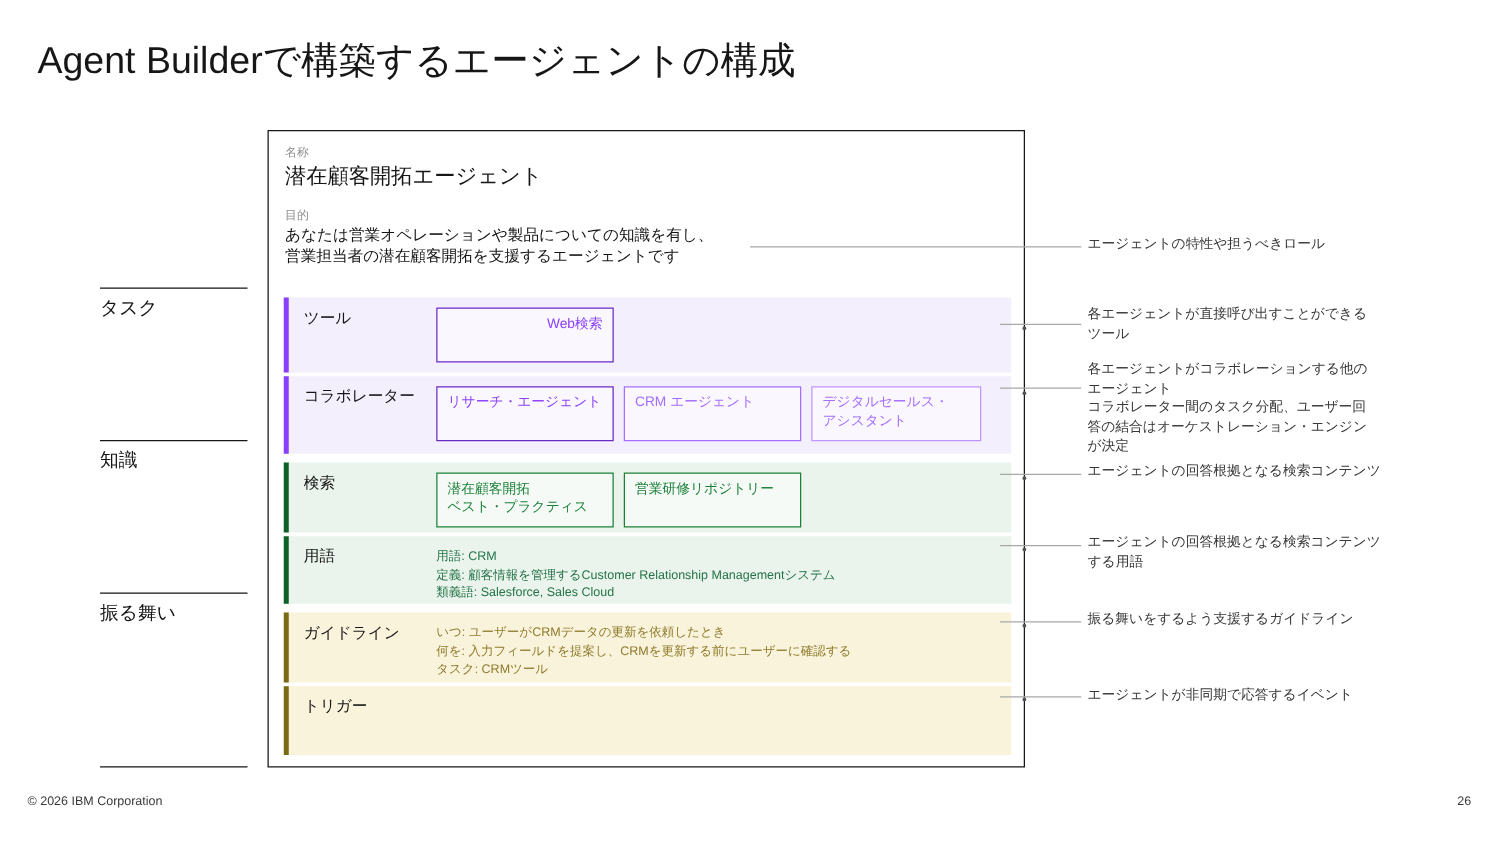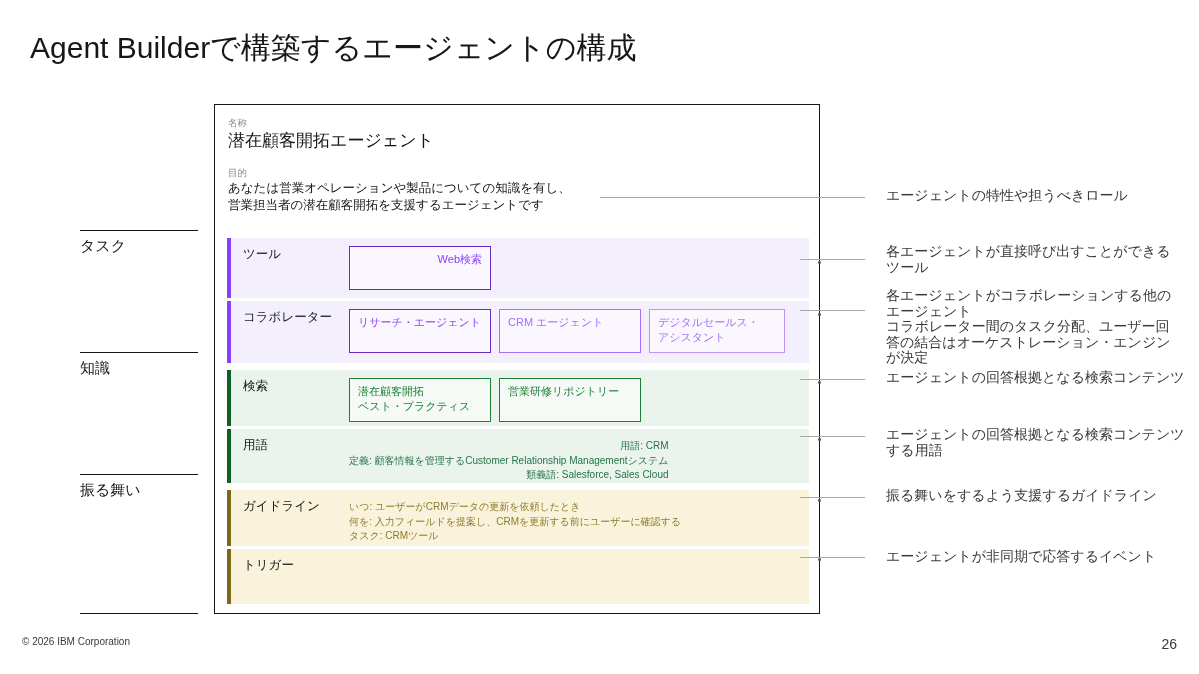--- a/index.html
+++ b/index.html
@@ -145,21 +145,21 @@
   .chip.purple-mid   { border-color: #a56eff; color: #a56eff; }
   .chip.purple-light { border-color: #be95ff; color: #a56eff; }
   .chip.green-dark2  { border-color: #198038; color: #198038; }
 
   
   .text-block {
     font-size: 10px;
     line-height: 14.5px;
     padding-top: 2px;
   }
-  .text-block.green { color: #24734a; text-align: right; }
+  .text-block.green { color: #24734a; }
   .text-block.olive { color: #8d7b2a; }
   .text-line { white-space: nowrap; }
 
   
   .pal-purple { background: #f3effd; }
   .pal-purple .row-bar { background: #8a3ffc; }
   .pal-green  { background: #eaf4ec; }
   .pal-green  .row-bar { background: #0e6027; }
   .pal-olive  { background: #faf3dc; }
   .pal-olive  .row-bar { background: #7a6a16; }
@@ -169,45 +169,44 @@
     position: absolute;
     width: 3px;
     height: 3px;
     background: #525252;
     border-radius: 50%;
   }
 
   
   .ann {
     position: absolute;
-    font-size: 14px;
+    font-size: 11px;
     line-height: 15.5px;
     color: #393939;
-    margin-left: 16px;
   }
   .lead-line {
     position: absolute;
     height: 0;
     border-top: 1px solid #a8a8a8;
   }
   .ann-text { white-space: nowrap; }
 
   
   .footer-left {
     position: absolute;
     left: 22px;
     top: 636px;
     font-size: 10px;
     color: #393939;
   }
   .footer-right {
     position: absolute;
     right: 22px;
     top: 636px;
-    font-size: 14px;
+    font-size: 10px;
     color: #393939;
   }
 </style>
 </head>
 <body>
 
 <div class="slide-title">Agent Builderで構築するエージェントの構成</div>
 
 <div class="left-col">
   <div class="cat-block" style="top:0px;">

